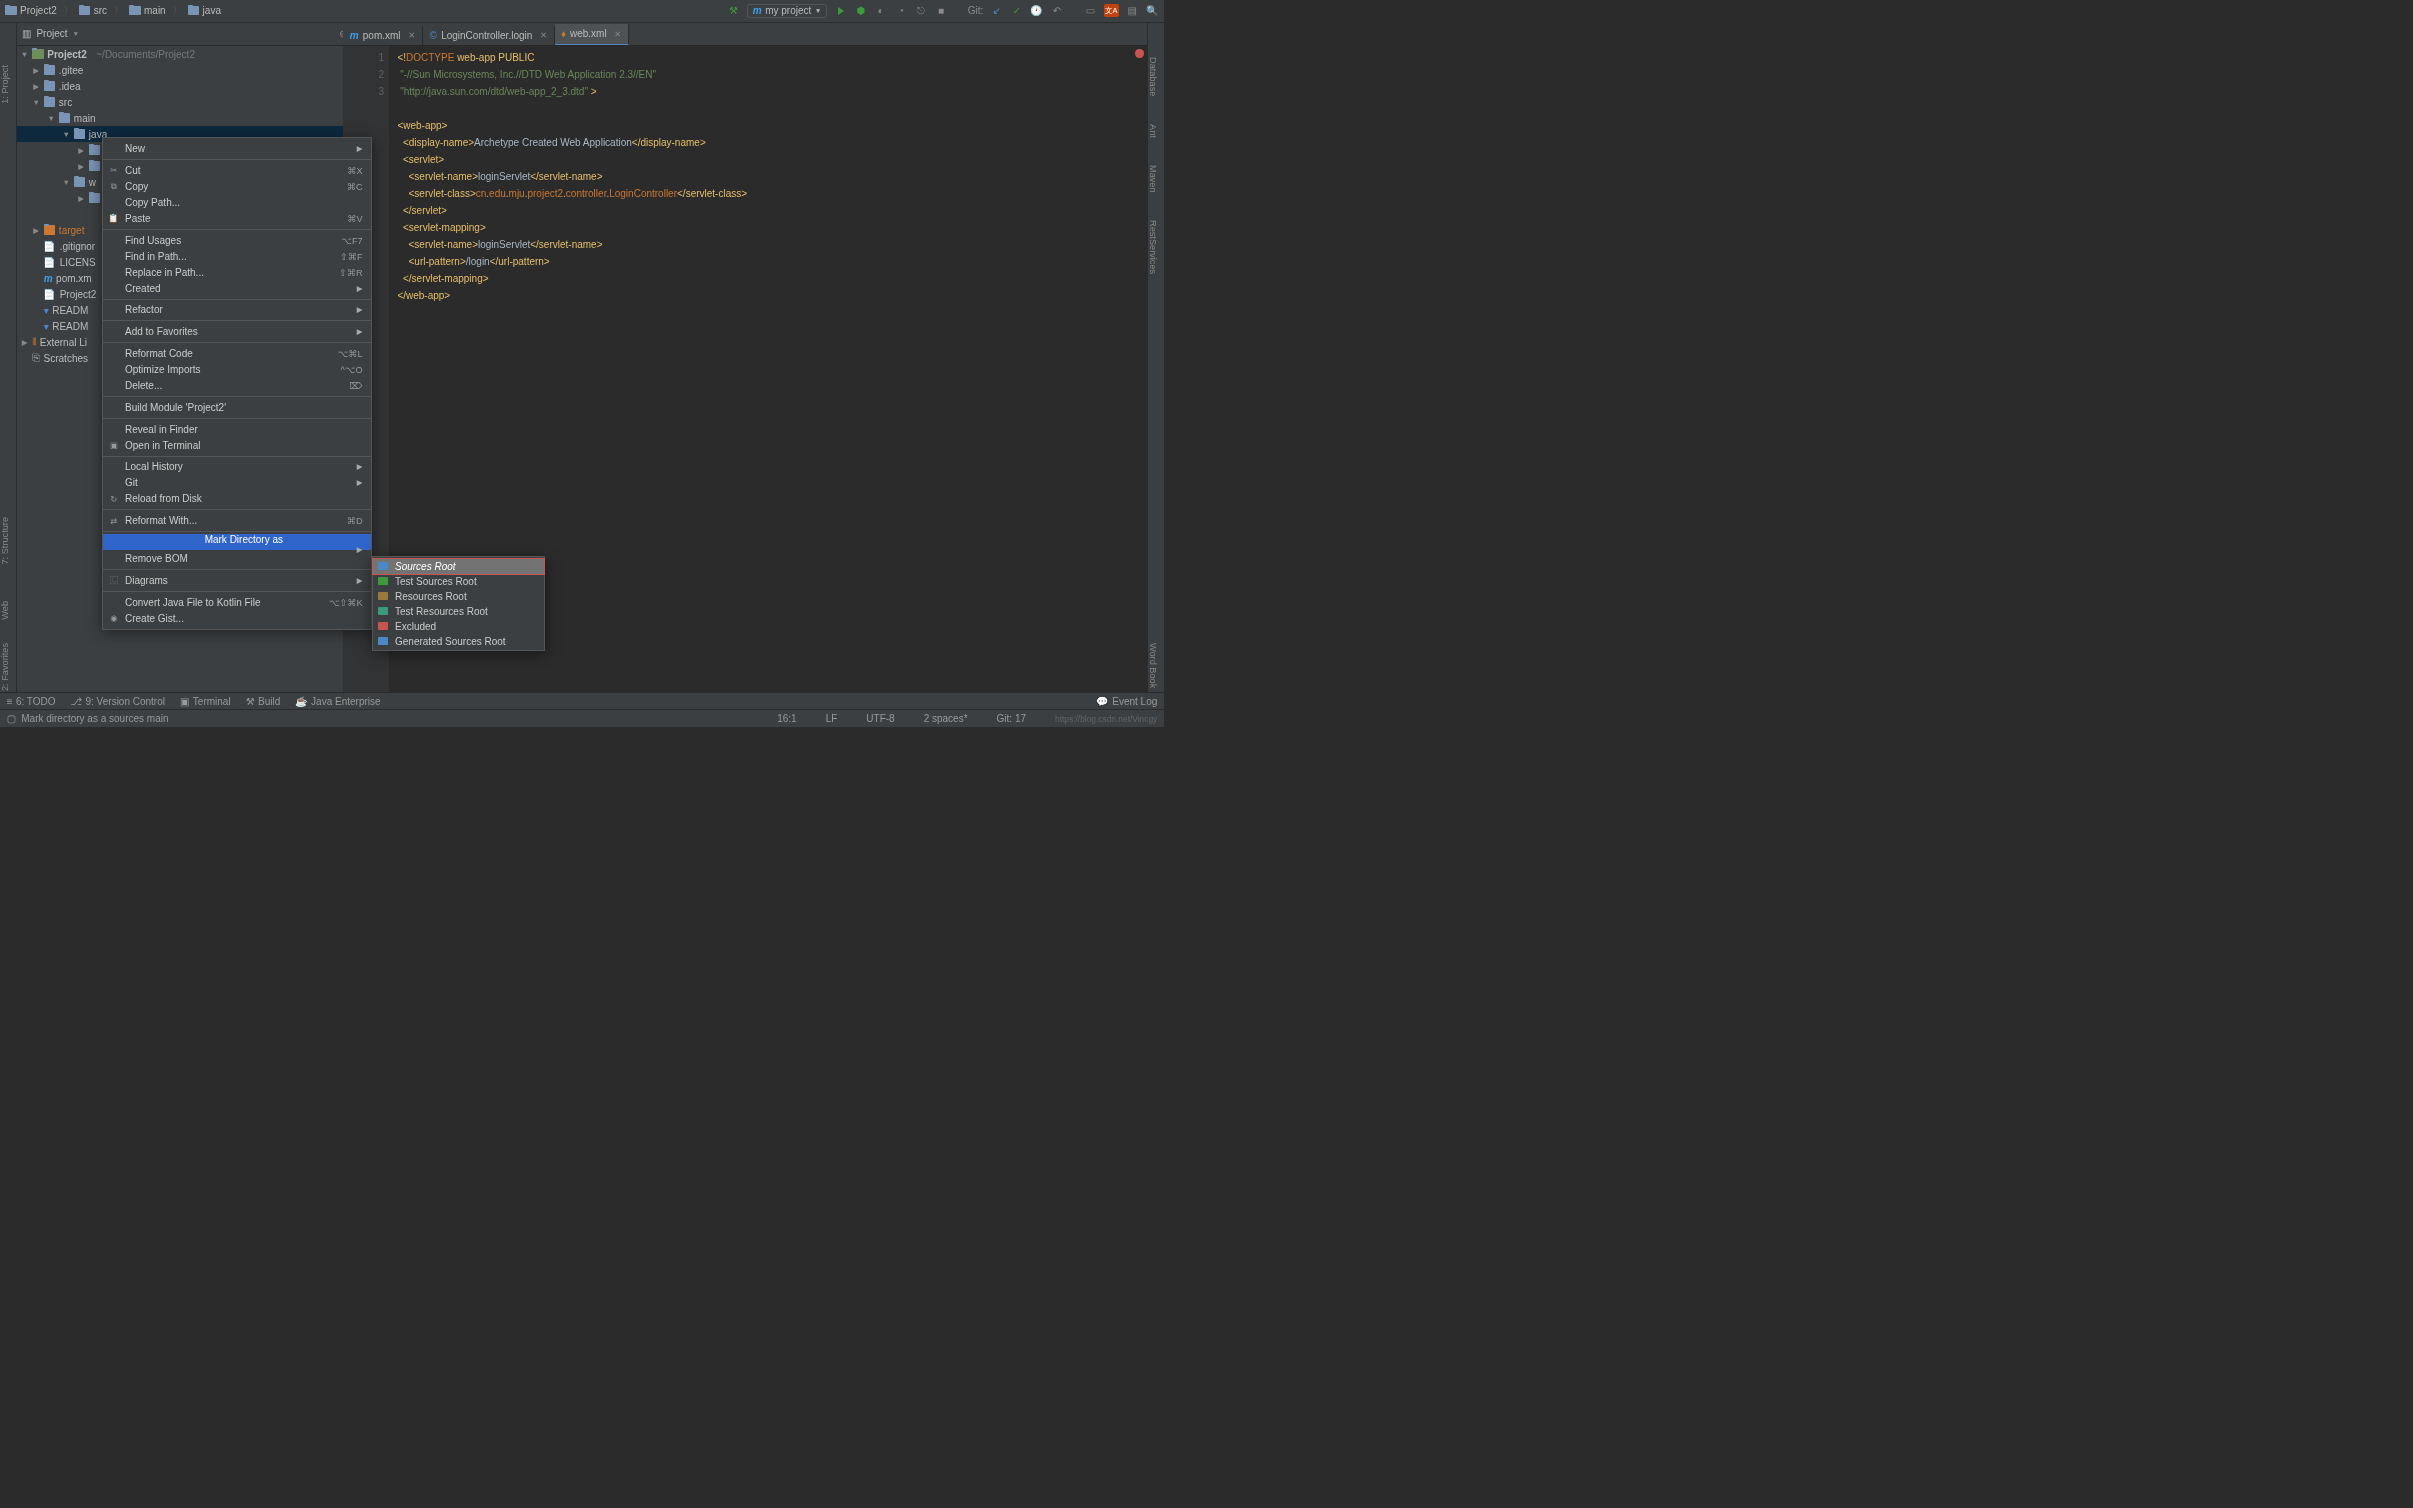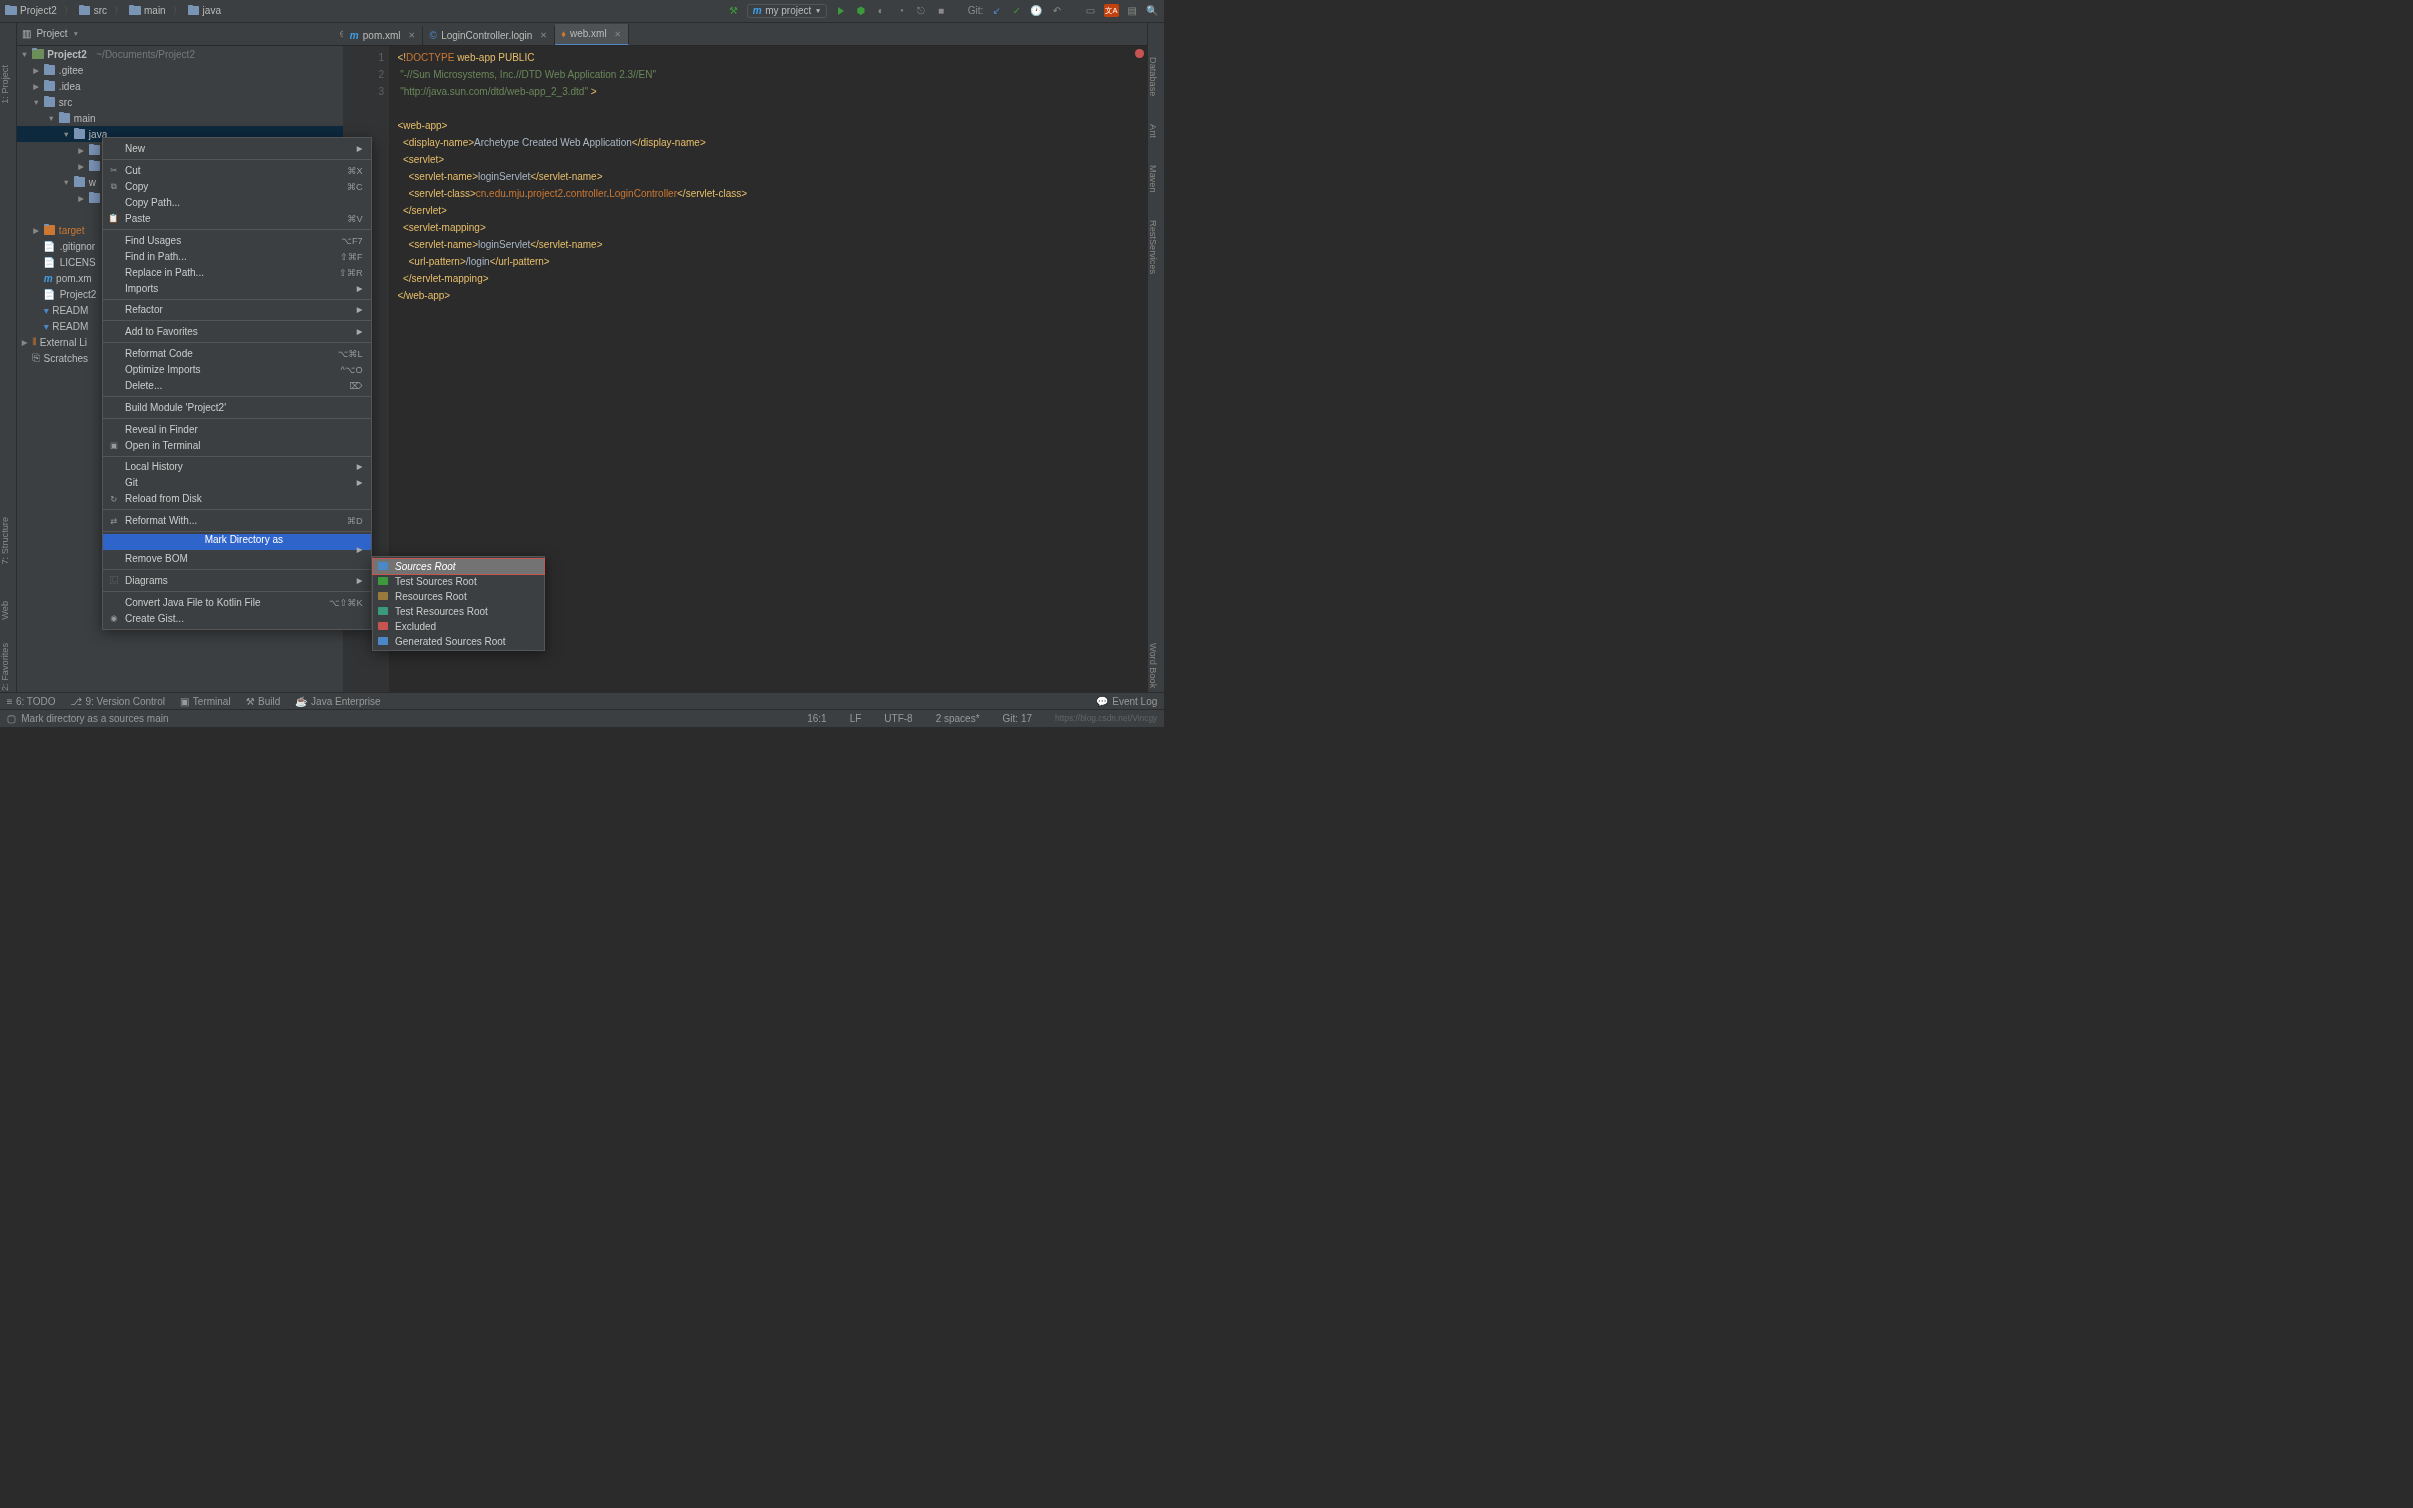--- a/index.html
+++ b/index.html
@@ -76,21 +76,21 @@
 .sub-menu { position:absolute; left:372px; top:556px; width:173px; background:#3c3f41; border:0.8px solid #555; box-shadow:0 3.4px 13.4px rgba(0,0,0,.5); z-index:11; padding:1.7px 0;}
 .sub-item { display:flex; align-items:center; height:15px; padding:0 8.4px 0 22px; color:#ccc; position:relative;}
 .sub-item.hl { background:#737373; color:#fff; outline:0.8px solid #c75450;font-style:italic;}
 .sub-ic { position:absolute; left:5px; width:10px; height:8.4px; border-radius:0.8px;}
 
 
 .bottom-tools { position:absolute; left:0; right:0; bottom:17.6px; height:17.6px; background:#3c3f41; border-top:0.8px solid #2b2b2b; display:flex; align-items:center; gap:15px; padding:0 6.7px; color:#999; font-size:9.2px;}
 .bottom-tools .bt { display:flex; align-items:center; gap:3.4px; cursor:pointer;}
 .bottom-tools .right { margin-left:auto;}
 .status-bar { position:absolute; left:0; right:0; bottom:0; height:17.6px; background:#3c3f41; border-top:0.8px solid #2b2b2b; display:flex; align-items:center; padding:0 6.7px; color:#999; font-size:9.2px;}
-.status-bar .right { margin-left:auto; display:flex; gap:23px; }
+.status-bar .right { margin-left:auto; display:flex; gap:29px; align-items:center;}
 </style>
 </head>
 <body>
 
 <div class="topbar">
   <div class="breadcrumbs">
     <span class="crumb">
         <span class="folder-ic"></span>
         <span>Project2</span>
         <span class="sep">〉</span>
@@ -337,21 +337,21 @@
     </div>
     <div class="ctx-item">
       <span>Find in Path...</span>
       <span class="sc">⇧⌘F</span>
     </div>
     <div class="ctx-item">
       <span>Replace in Path...</span>
       <span class="sc">⇧⌘R</span>
     </div>
     <div class="ctx-item">
-      <span>Imports</span>
+      <span>Created</span>
       <span class="arr">▶</span>
     </div>
     <div class="ctx-sep"></div>
     <div class="ctx-item">
       <span>Refactor</span>
       <span class="arr">▶</span>
     </div>
     <div class="ctx-sep"></div>
     <div class="ctx-item">
       <span>Add to Favorites</span>

